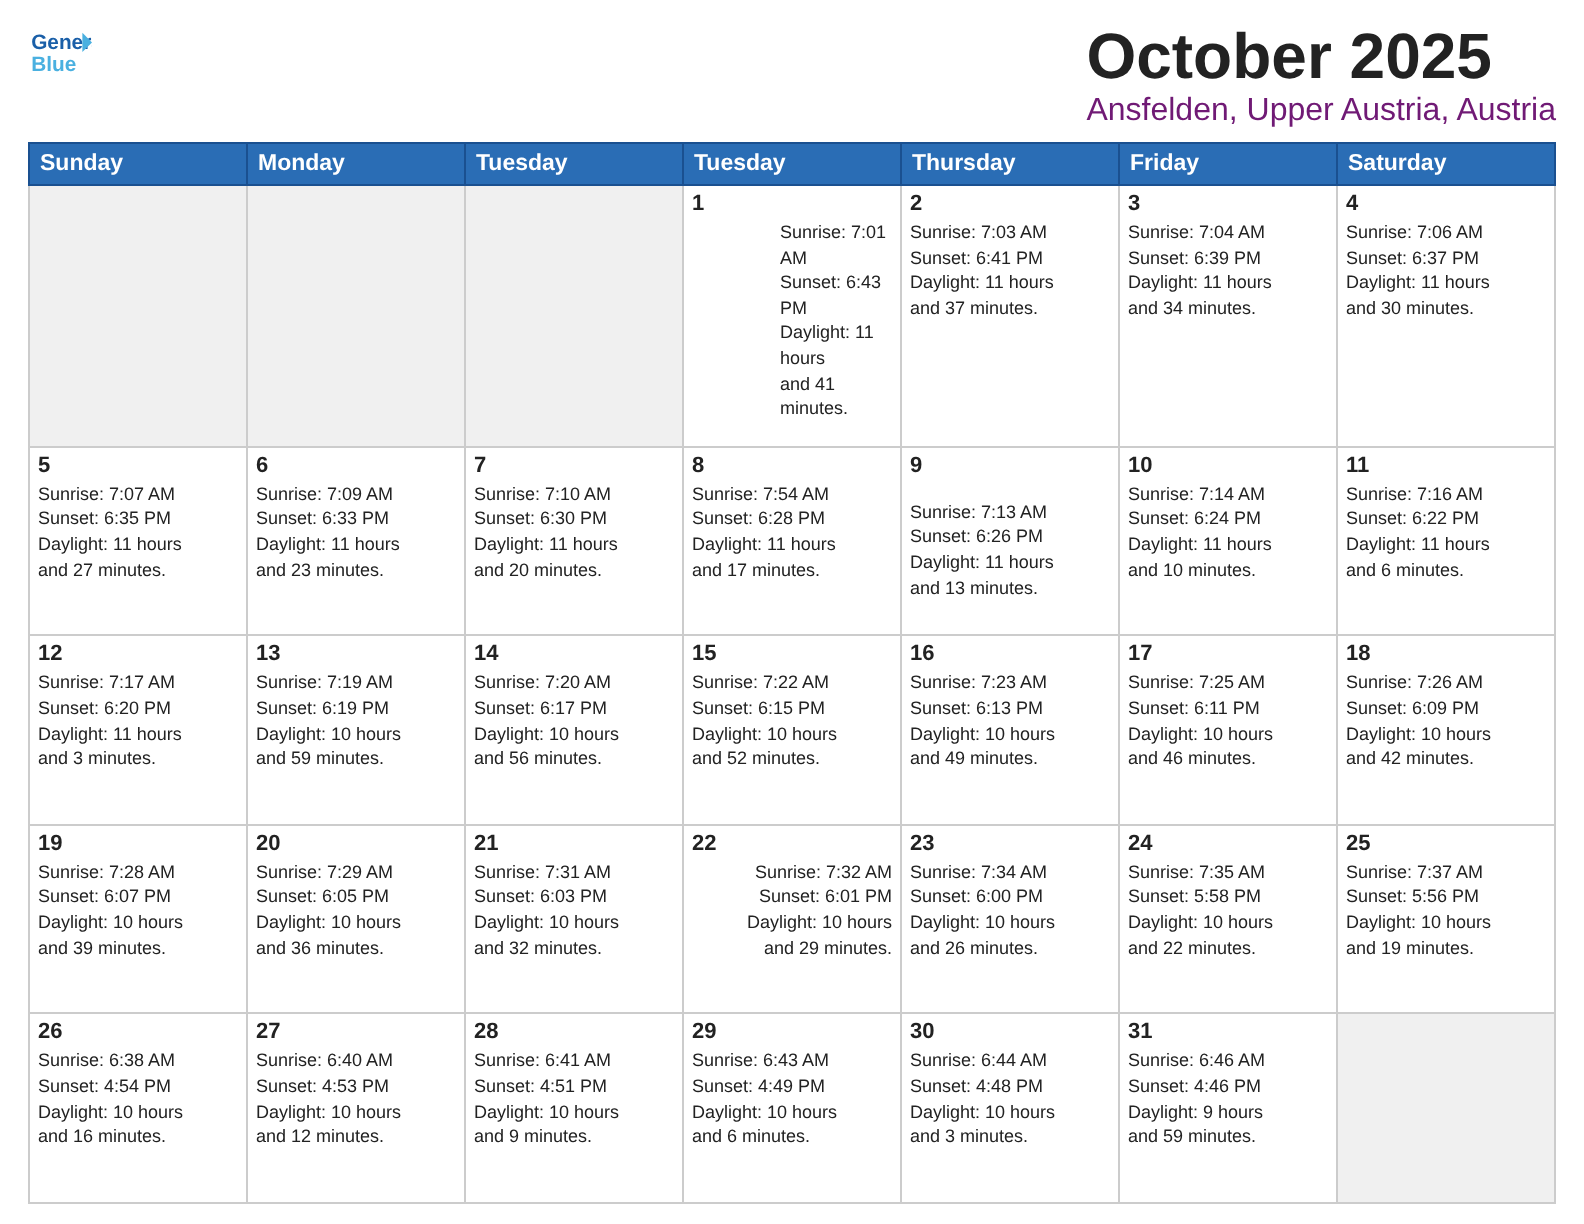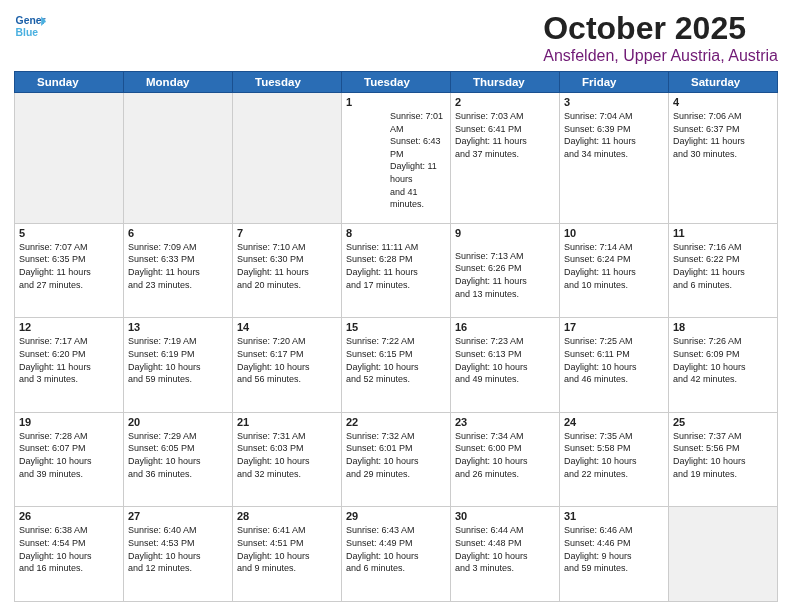--- a/index.html
+++ b/index.html
@@ -47,21 +47,21 @@
       width: 100%;
       border-collapse: collapse;
       flex: 1;
       table-layout: fixed;
     }
     .calendar thead tr th {
       background: #2a6db5;
       color: #fff;
       font-size: 11.5px;
       font-weight: bold;
-      padding: 4px 22px;
+      padding: 4px 5px;
       text-align: left;
       border: 1px solid #1a5090;
     }
     .calendar tbody tr td {
       border: 1px solid #ccc;
       vertical-align: top;
       padding: 3px 4px;
       font-size: 9.5px;
       color: #222;
       background: #fff;
@@ -162,21 +162,21 @@
           </td>
           <td>
             <div class="day-number">7</div>
             <div class="day-info" style="white-space: pre-line;">Sunrise: 7:10 AM
 Sunset: 6:30 PM
 Daylight: 11 hours
 and 20 minutes.</div>
           </td>
           <td>
             <div class="day-number">8</div>
-            <div class="day-info" style="white-space: pre-line;">Sunrise: 11:11 AM
+            <div class="day-info" style="white-space: pre-line;">Sunrise: 7:54 AM
 Sunset: 6:28 PM
 Daylight: 11 hours
 and 17 minutes.</div>
           </td>
           <td>
             <div class="day-number">9</div>
             <div class="day-info" style="white-space: pre-line; margin-top: 11px;">Sunrise: 7:13 AM
 Sunset: 6:26 PM
 Daylight: 11 hours
 and 13 minutes.</div>
@@ -264,21 +264,21 @@
           </td>
           <td>
             <div class="day-number">21</div>
             <div class="day-info" style="white-space: pre-line;">Sunrise: 7:31 AM
 Sunset: 6:03 PM
 Daylight: 10 hours
 and 32 minutes.</div>
           </td>
           <td>
             <div class="day-number">22</div>
-            <div class="day-info" style="white-space: pre-line;">Sunrise: 7:32 AM
+            <div class="day-info" style="white-space: pre-line; text-align: right;">Sunrise: 7:32 AM
 Sunset: 6:01 PM
 Daylight: 10 hours
 and 29 minutes.</div>
           </td>
           <td>
             <div class="day-number">23</div>
             <div class="day-info" style="white-space: pre-line;">Sunrise: 7:34 AM
 Sunset: 6:00 PM
 Daylight: 10 hours
 and 26 minutes.</div>

